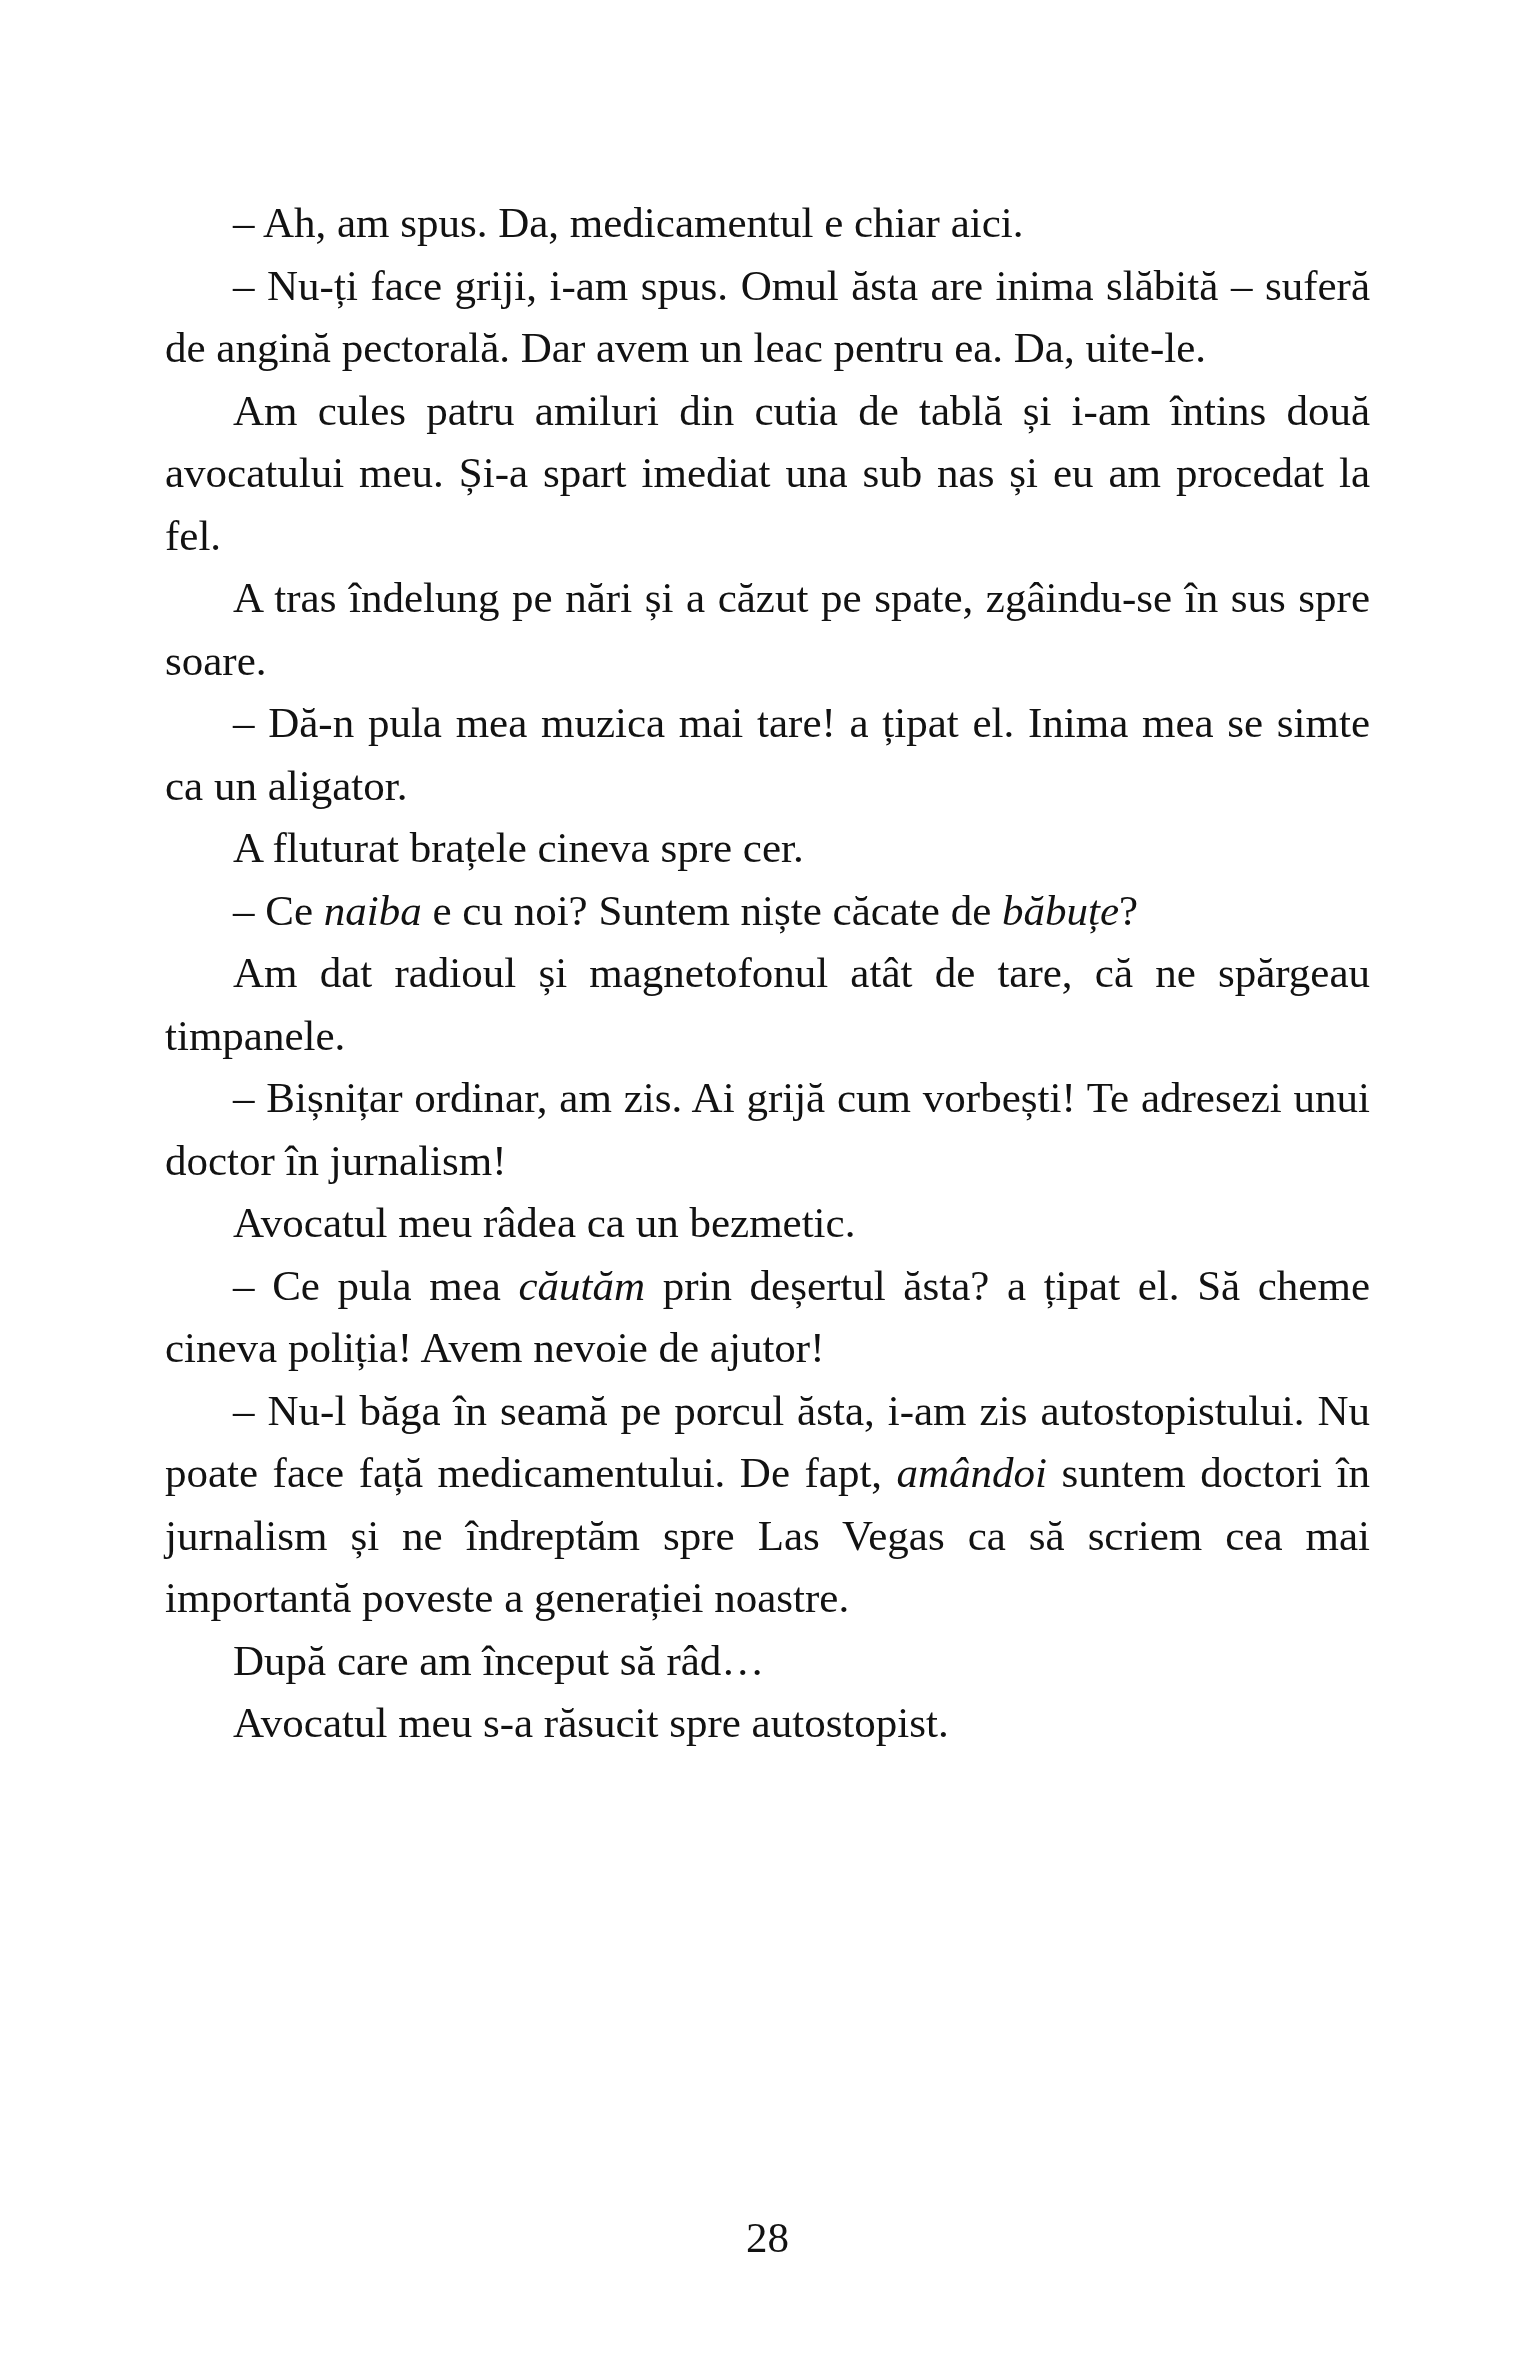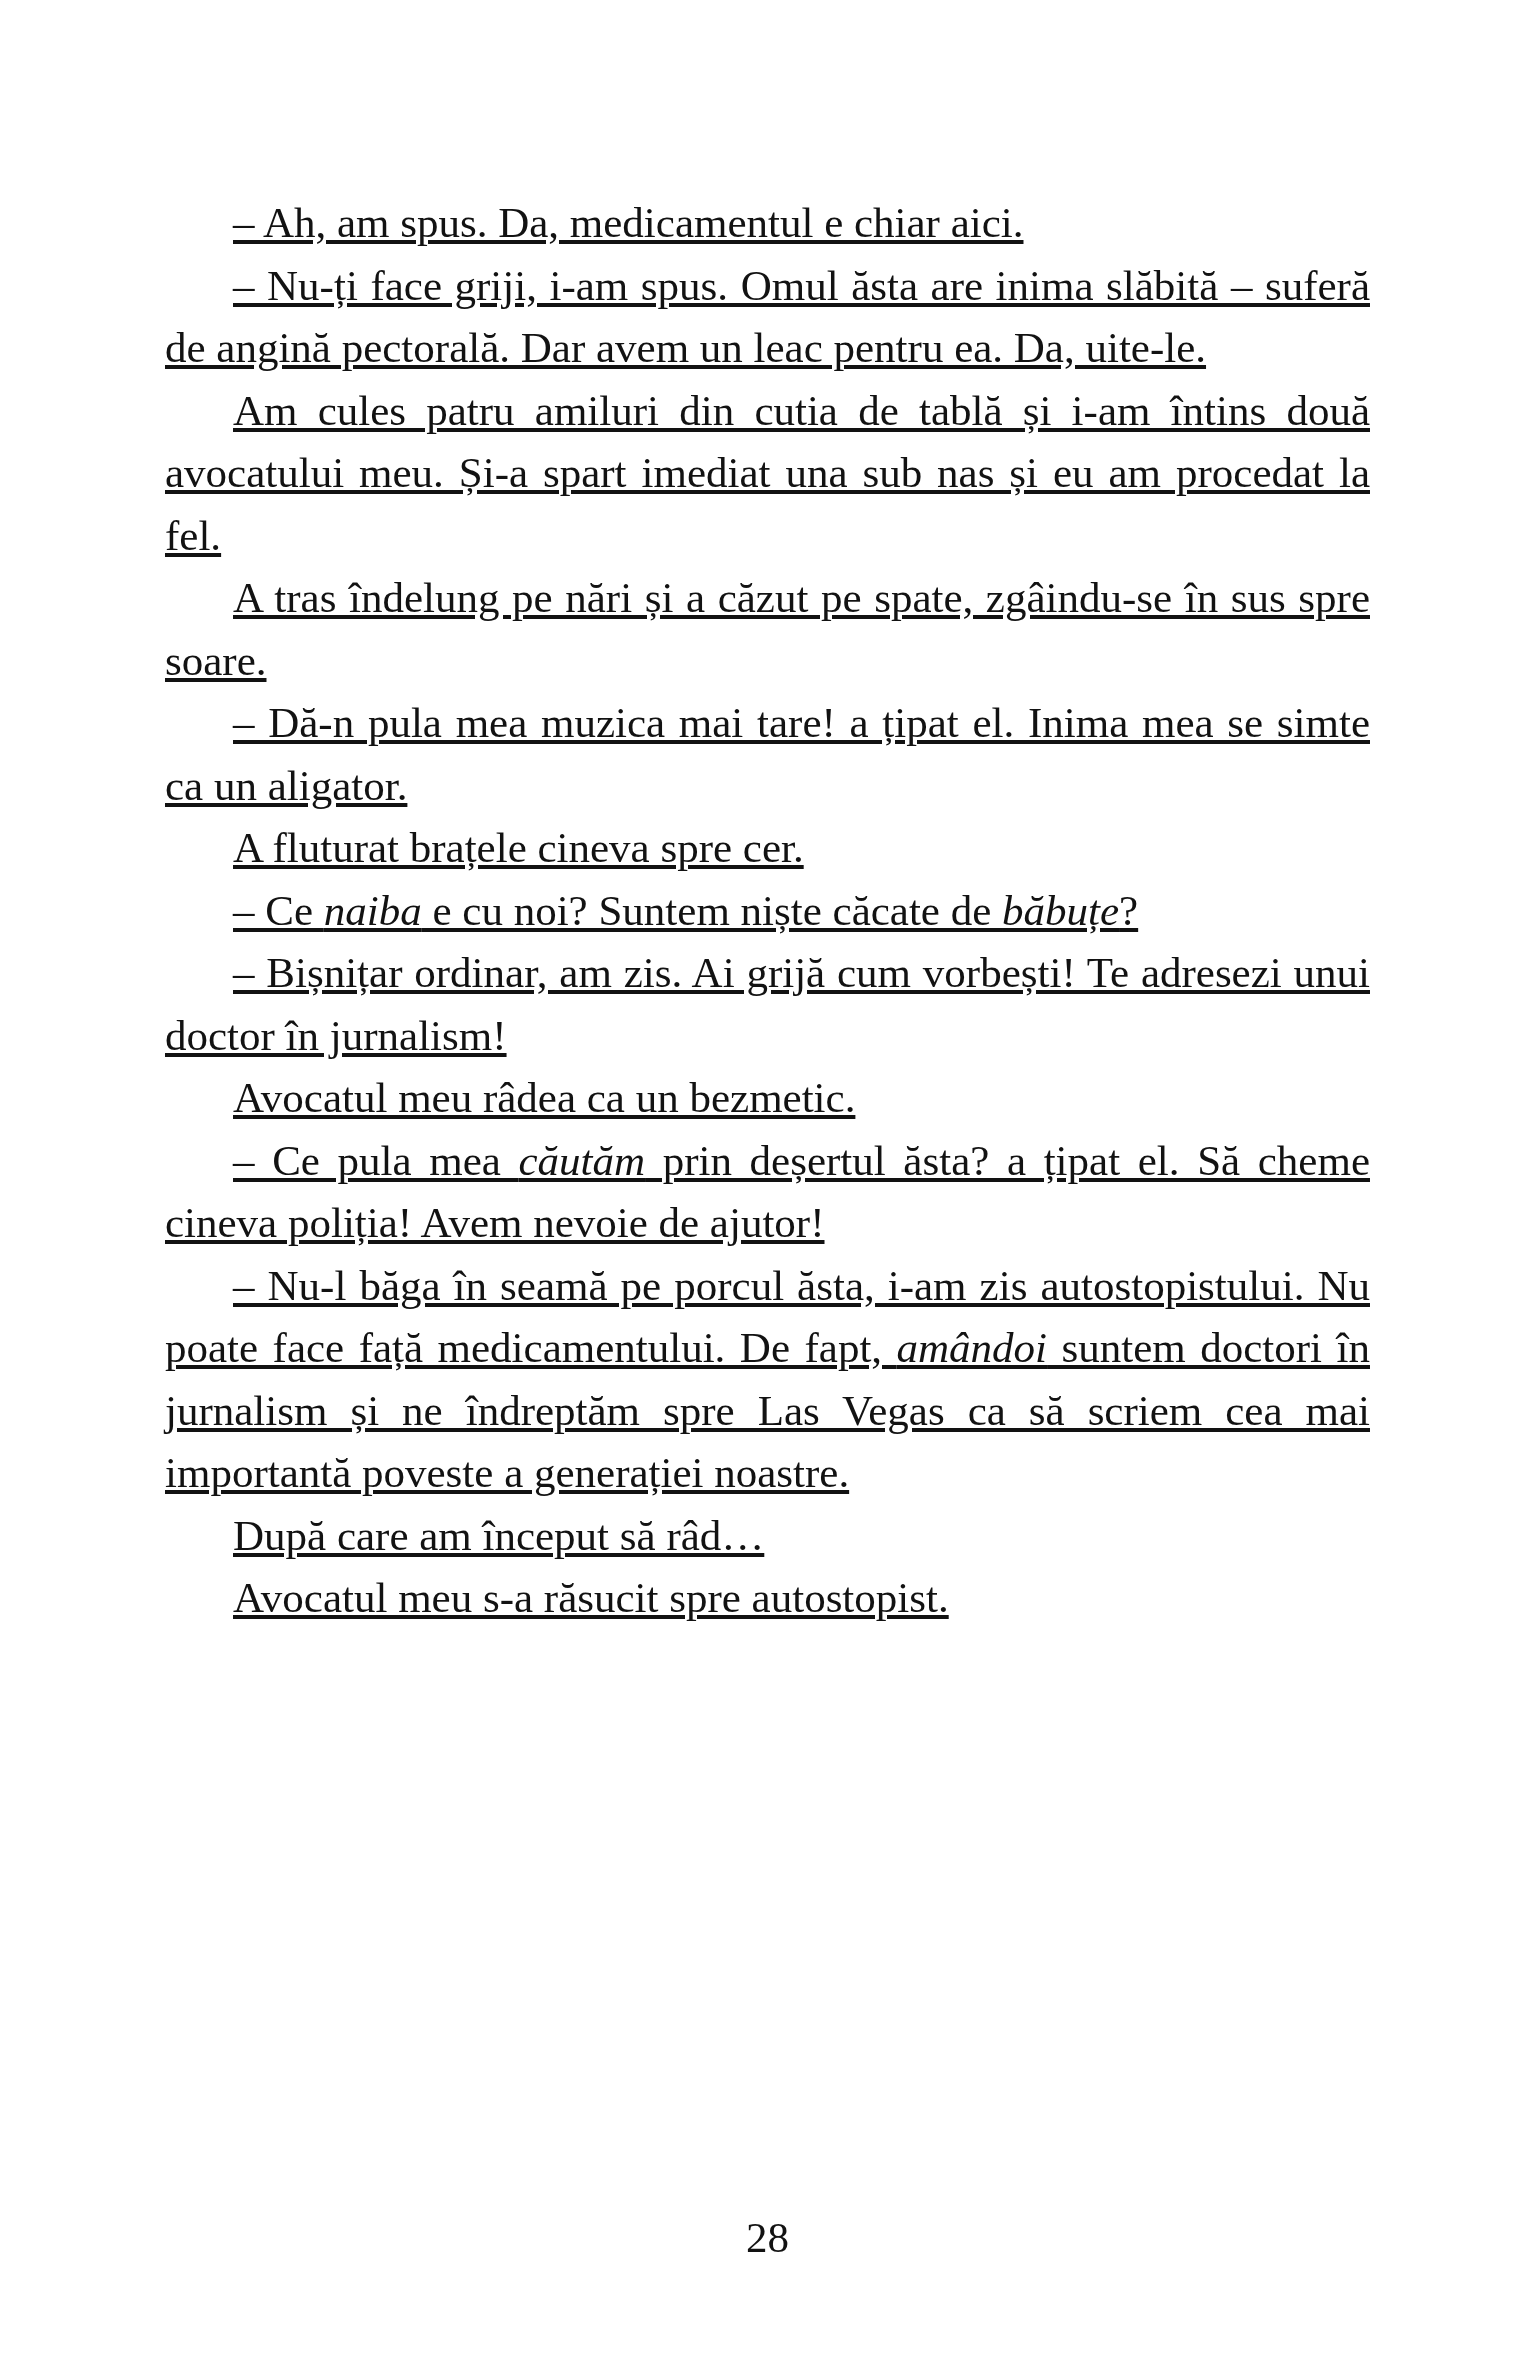--- a/index.html
+++ b/index.html
@@ -23,21 +23,20 @@
     top: 192px;
     width: 1205px;
     font-size: 43px;
     line-height: 62.5px;
     text-align: justify;
   }
   .text-block p {
     margin: 0;
     padding: 0;
     text-indent: 68px;
-    text-decoration: underline;
   }
   .it {
     font-style: italic;
     margin-top: 7px;
   }
   .folio {
     position: absolute;
     top: 2207px;
     left: 165px;
     width: 1205px;
@@ -51,20 +50,21 @@
 
 <div class="page">
   <main class="text-block">
     <p><span>– Ah, am spus. Da, medicamentul e chiar aici.</span></p>
     <p><span>– Nu-ți face griji, i-am spus. Omul ăsta are inima slăbită – suferă de angină pectorală. Dar avem un leac pentru ea. Da, uite-le.</span></p>
     <p><span>Am cules patru amiluri din cutia de tablă și i-am întins două avocatului meu. Și-a spart imediat una sub nas și eu am procedat la fel.</span></p>
     <p><span>A tras îndelung pe nări și a căzut pe spate, zgâindu-se în sus spre soare.</span></p>
     <p><span>– Dă-n pula mea muzica mai tare! a țipat el. Inima mea se simte ca un aligator.</span></p>
     <p><span>A fluturat brațele cineva spre cer.</span></p>
     <p><span>– Ce </span><span class="it">naiba</span><span> e cu noi? Suntem niște căcate de </span><span class="it">băbuțe</span><span>?</span></p>
+    <p><span>Am dat radioul și magnetofonul atât de tare, că ne spărgeau timpanele.</span></p>
     <p><span>– Bișnițar ordinar, am zis. Ai grijă cum vorbești! Te adresezi unui doctor în jurnalism!</span></p>
     <p><span>Avocatul meu râdea ca un bezmetic.</span></p>
     <p><span>– Ce pula mea </span><span class="it">căutăm</span><span> prin deșertul ăsta? a țipat el. Să cheme cineva poliția! Avem nevoie de ajutor!</span></p>
     <p><span>– Nu-l băga în seamă pe porcul ăsta, i-am zis autostopistu­lui. Nu poate face față medicamentului. De fapt, </span><span class="it">amândoi</span><span> suntem doctori în jurnalism și ne îndreptăm spre Las Vegas ca să scriem cea mai importantă poveste a generației noastre.</span></p>
     <p><span>După care am început să râd…</span></p>
     <p><span>Avocatul meu s-a răsucit spre autostopist.</span></p>
   </main>
   <div class="folio">28</div>
 </div>
 

